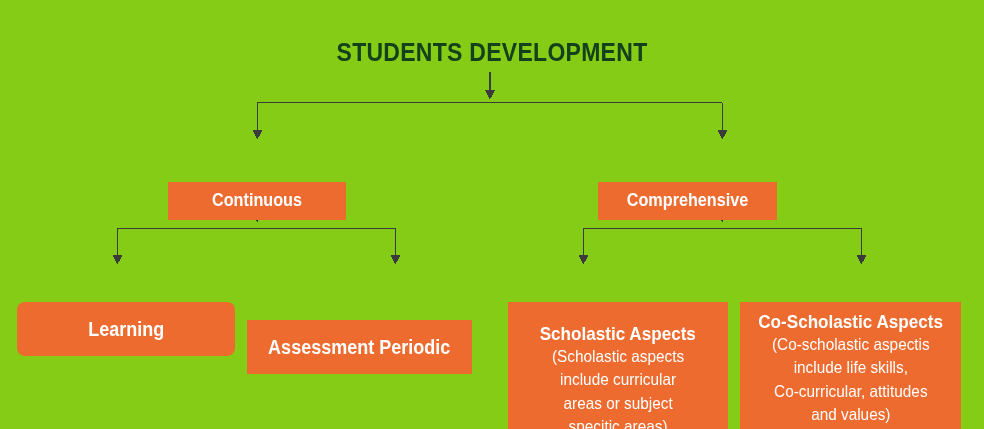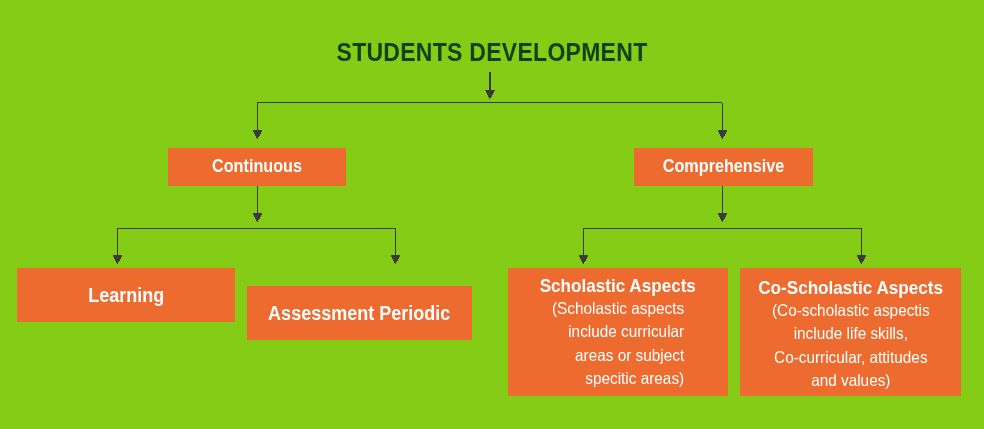--- a/index.html
+++ b/index.html
@@ -49,20 +49,21 @@
   .node {
     position: absolute;
     background: #ee6b2f;
     box-sizing: border-box;
     color: #ffffff;
     display: flex;
     flex-direction: column;
     align-items: center;
     text-align: center;
     font-family: "Liberation Sans", sans-serif;
+    margin-top: 34px;
   }
   .node-mid {
     justify-content: center;
   }
   .node-title {
     font-weight: bold;
     color: #ffffff;
     transform: scaleX(0.9);
     white-space: nowrap;
     line-height: 1.1;
@@ -76,24 +77,24 @@
     line-height: 1.42;
     color: #ffffff;
     transform: scaleX(0.93);
     font-weight: normal;
     padding: 0 6px;
   }
   .node-body .bline { display: block; white-space: nowrap; }
 
   
   #node-continuous      { left: 168px; top: 148px; width: 178px; height: 38px; }
-  #node-comprehensive   { left: 634px; top: 148px; width: 179px; height: 38px; }
-  #node-learning        { left: 17px;  top: 268px; width: 218px; height: 54px; }
+  #node-comprehensive   { left: 598px; top: 148px; width: 179px; height: 38px; }
+  #node-learning        { left: 17px;  top: 268px; width: 218px; height: 54px; border-radius: 8px; }
   #node-assessment      { left: 247px; top: 286px; width: 225px; height: 54px; }
-  #node-scholastic      { left: 508px; top: 268px; width: 220px; height: 128px; padding-top: 8px; text-align: right; }
+  #node-scholastic      { left: 508px; top: 268px; width: 220px; height: 128px; padding-top: 22px; }
   #node-coscholastic    { left: 740px; top: 268px; width: 221px; height: 128px; padding-top: 10px; }
 </style>
 </head>
 <body>
 
 <div id="diagram-root">
 
   <div class="title">STUDENTS DEVELOPMENT</div>
 
   <svg id="connectors" viewBox="0 0 984 429" width="984" height="429" xmlns="http://www.w3.org/2000/svg">

